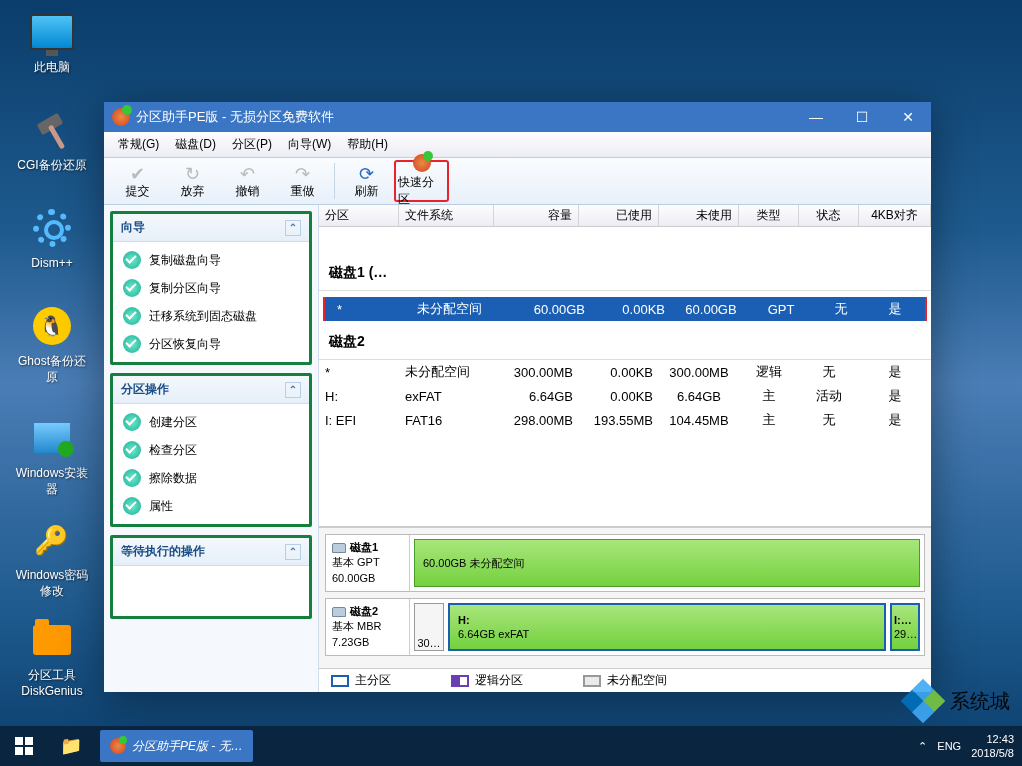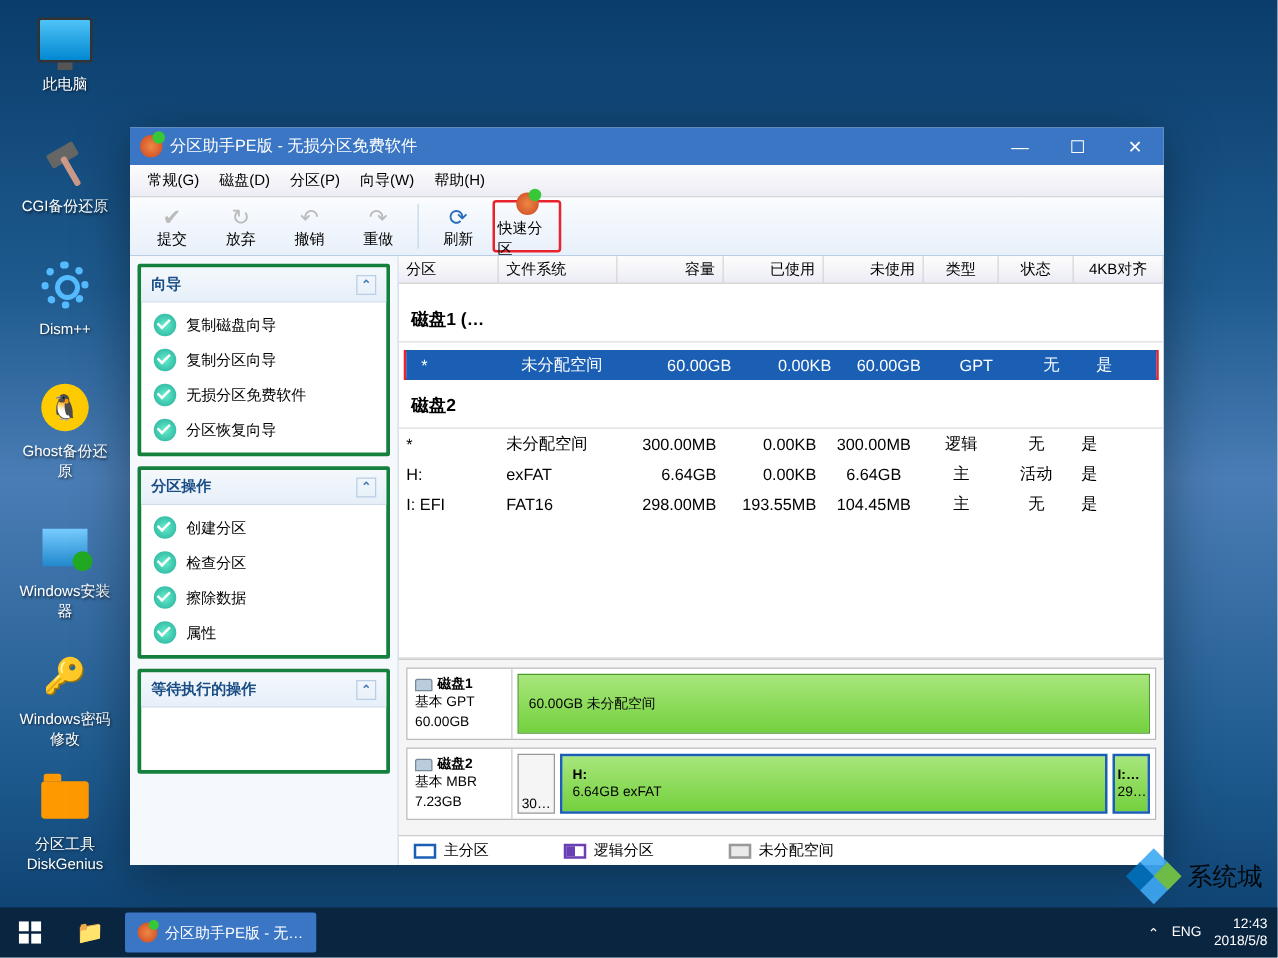--- a/index.html
+++ b/index.html
@@ -48,24 +48,24 @@
 
 .gridhead { height: 22px; background: linear-gradient(#fdfdfd, #ececf5); border-bottom: 1px solid #ccc; display: flex; font-size: 12px; }
 .gridhead > div { border-right: 1px solid #d5d5d5; display: flex; align-items: center; padding: 0 6px; }
 .gc-part { width: 80px; }
 .gc-fs { width: 95px; }
 .gc-cap { width: 85px; text-align: right; justify-content: flex-end; }
 .gc-used { width: 80px; text-align: right; justify-content: flex-end; }
 .gc-free { width: 80px; text-align: center; justify-content: flex-end; }
 .gc-type { width: 60px; text-align: center; justify-content: center; }
 .gc-stat { width: 60px; text-align: center; justify-content: center; }
-.gc-4k { flex: 1; text-align: left; justify-content: center; }
+.gc-4k { flex: 1; text-align: center; justify-content: center; }
 
 .gridbody { flex: 1; overflow: auto; font-size: 13px; border-bottom: 1px solid #ccc; }
-.diskhdr { padding-top: 20px; padding-bottom: 8px; padding-left: 10px; font-weight: bold; font-size: 14px; border-bottom: 1px solid #ddd; }
+.diskhdr { padding-top: 37px; padding-bottom: 8px; padding-left: 10px; font-weight: bold; font-size: 14px; border-bottom: 1px solid #ddd; }
 .gridrow { display: flex; height: 24px; align-items: center; }
 .gridrow > div { padding: 0 6px; }
 .gridrow.selected { background: #1a5fb4; color: #fff; }
 .gridrow.selected-wrap { border: 2px solid #e8232b; margin: 6px 4px; }
 
 
 .mapwrap { padding: 6px; background: #f5f5f5; border-top: 1px solid #ccc; }
 .diskmap { border: 1px solid #bbb; background: #fff; display: flex; align-items: stretch; margin-bottom: 6px; height: 58px; }
 .diskinfo { width: 84px; border-right: 1px solid #ccc; padding: 4px 6px; font-size: 11px; line-height: 1.4; display: flex; flex-direction: column; justify-content: center; }
 .diskinfo .dname { font-weight: bold; display: flex; align-items: center; gap: 4px; }
@@ -83,21 +83,21 @@
 .legend .sw { width: 18px; height: 12px; border: 2px solid; }
 .legend .sw.p { border-color: #1a5fb4; }
 .legend .sw.l { border-color: #6a3fb4; background: linear-gradient(90deg,#6a3fb4 50%, #fff 50%); }
 .legend .sw.u { border-color: #999; background: #eaeaea; }
 
 
 .taskbar { position: absolute; bottom: 0; left: 0; width: 100%; height: 40px; background: #0a2540; display: flex; align-items: center; }
 .taskbar .start { width: 48px; height: 40px; display: flex; align-items: center; justify-content: center; cursor: pointer; }
 .taskbar .start svg { width: 18px; height: 18px; }
 .taskbar .tb-ico { width: 48px; height: 40px; display: flex; align-items: center; justify-content: center; color: #e8c34a; font-size: 18px; cursor: pointer; }
-.taskbar .task { height: 32px; background: #3a76c4; color: #fff; display: flex; align-items: center; padding: 0 10px; font-size: 12px; margin-left: 4px; border-radius: 2px; cursor: pointer; }
+.taskbar .task { height: 32px; background: #3a76c4; color: #fff; display: flex; align-items: center; padding: 0 10px; font-size: 12px; margin-left: 4px; border-radius: 2px; cursor: pointer; font-style: italic; }
 .taskbar .task .app-ico { width: 16px; height: 16px; background: radial-gradient(#e84, #c42); border-radius: 50%; margin-right: 6px; position: relative; }
 .taskbar .task .app-ico::after { content: ''; position: absolute; width: 8px; height: 8px; right: -1px; top: -2px; background: #37c837; border-radius: 50%; }
 .taskbar .tray { margin-left: auto; display: flex; align-items: center; color: #fff; font-size: 11px; padding-right: 8px; gap: 10px; }
 .taskbar .clock { text-align: right; line-height: 1.3; }
 
 
 .watermark { position: absolute; right: 12px; bottom: 46px; color: #000000; font-size: 20px; display: flex; align-items: center; gap: 8px; opacity: .9; }
 .watermark .logo { width: 38px; height: 38px; position: relative; }
 .watermark .logo div { position: absolute; width: 16px; height: 16px; transform: rotate(45deg); }
 .watermark .logo .a { background: #3fa9f5; left: 11px; top: 0; }
@@ -224,21 +224,21 @@
           <div class="panel-item">
               <span class="pi"></span>
               <span>复制磁盘向导</span>
             </div>
           <div class="panel-item">
               <span class="pi"></span>
               <span>复制分区向导</span>
             </div>
           <div class="panel-item">
               <span class="pi"></span>
-              <span>无损分区免费软件</span>
+              <span>迁移系统到固态磁盘</span>
             </div>
           <div class="panel-item">
               <span class="pi"></span>
               <span>分区恢复向导</span>
             </div>
         </div>
       </div>
       <div class="panel">
         <div class="panel-head">
             <span>分区操作</span>

